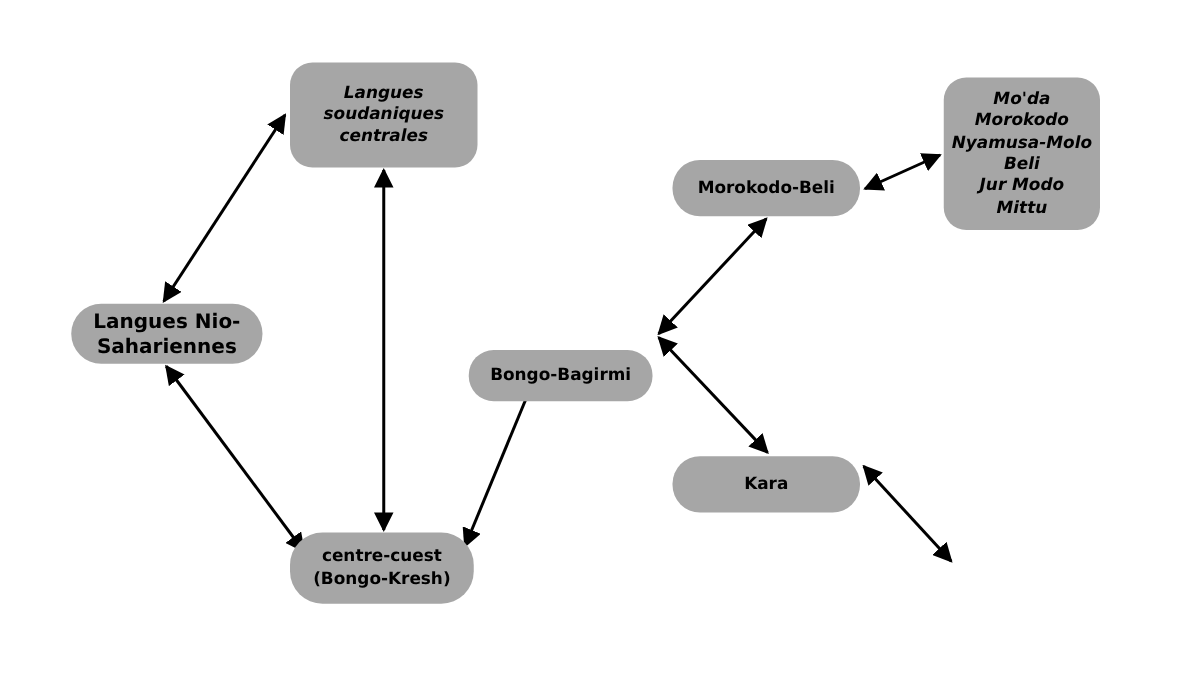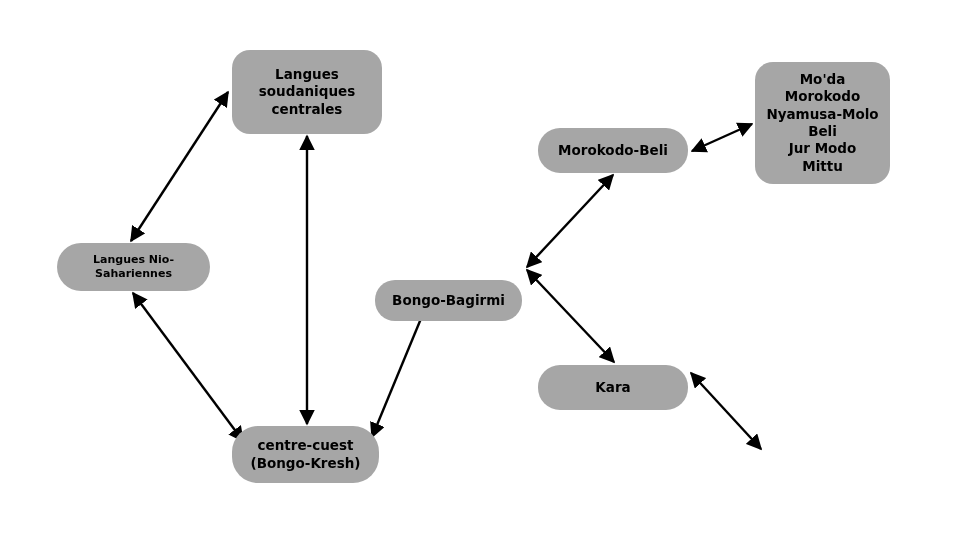--- a/index.html
+++ b/index.html
@@ -40,49 +40,51 @@
   }
   .node span.node-label {
     display: block;
     white-space: pre-line;
   }
 
   
   #node-nilo-saharan {
     left: 57px;  top: 243px;  width: 153px; height: 48px;
     border-radius: 24px;
-    font-size: 11px;
+    font-size: 16px;
     justify-content: center;
   }
   #node-central-sudanic {
     left: 232px; top: 50px;   width: 150px; height: 84px;
     border-radius: 18px;
     font-size: 13.5px;
+    font-style: italic;
   }
   #node-centre-ouest {
     left: 232px; top: 426px;  width: 147px; height: 57px;
     border-radius: 26px;
     font-size: 13.5px;
     text-align: center;
   }
   #node-bongo-bagirmi {
     left: 375px; top: 248px;  width: 147px; height: 41px;
     border-radius: 20px;
     font-size: 13.5px;
     margin-top: 32px;
   }
   #node-morokodo-beli {
     left: 538px; top: 128px;  width: 150px; height: 45px;
     border-radius: 22px;
     font-size: 13.5px;
   }
   #node-moda-group {
-    left: 755px; top: 62px;   width: 135px; height: 122px;
+    left: 755px; top: 62px;   width: 125px; height: 122px;
     border-radius: 18px;
     font-size: 13.5px;
+    font-style: italic;
   }
   #node-kara {
     left: 538px; top: 365px;  width: 150px; height: 45px;
     border-radius: 22px;
     font-size: 13.5px;
   }
   #node-furu-group {
     left: 758px; top: 432px;  width: 147px; height: 60px;
     border-radius: 26px;
     font-size: 13.5px;

